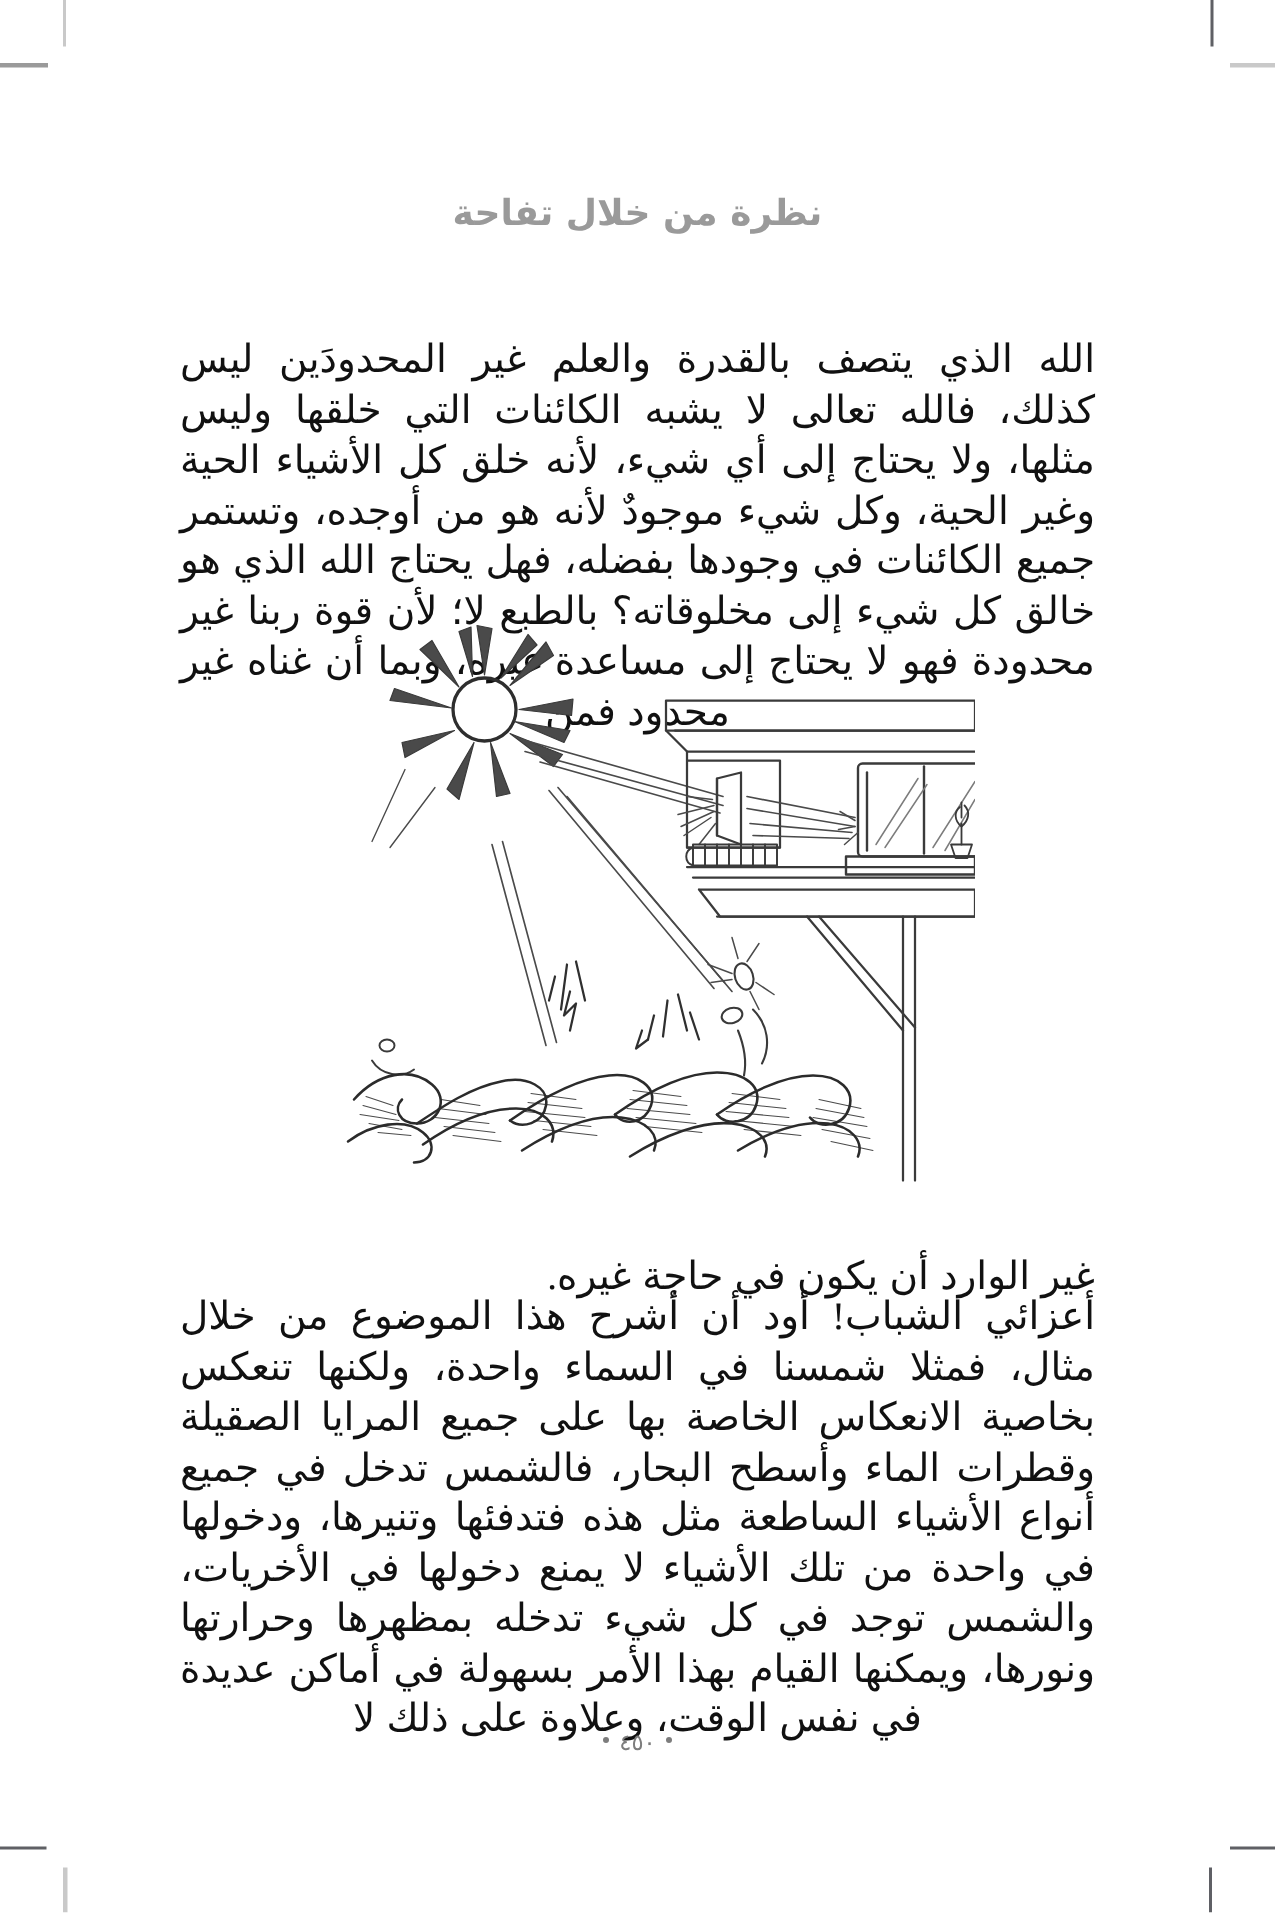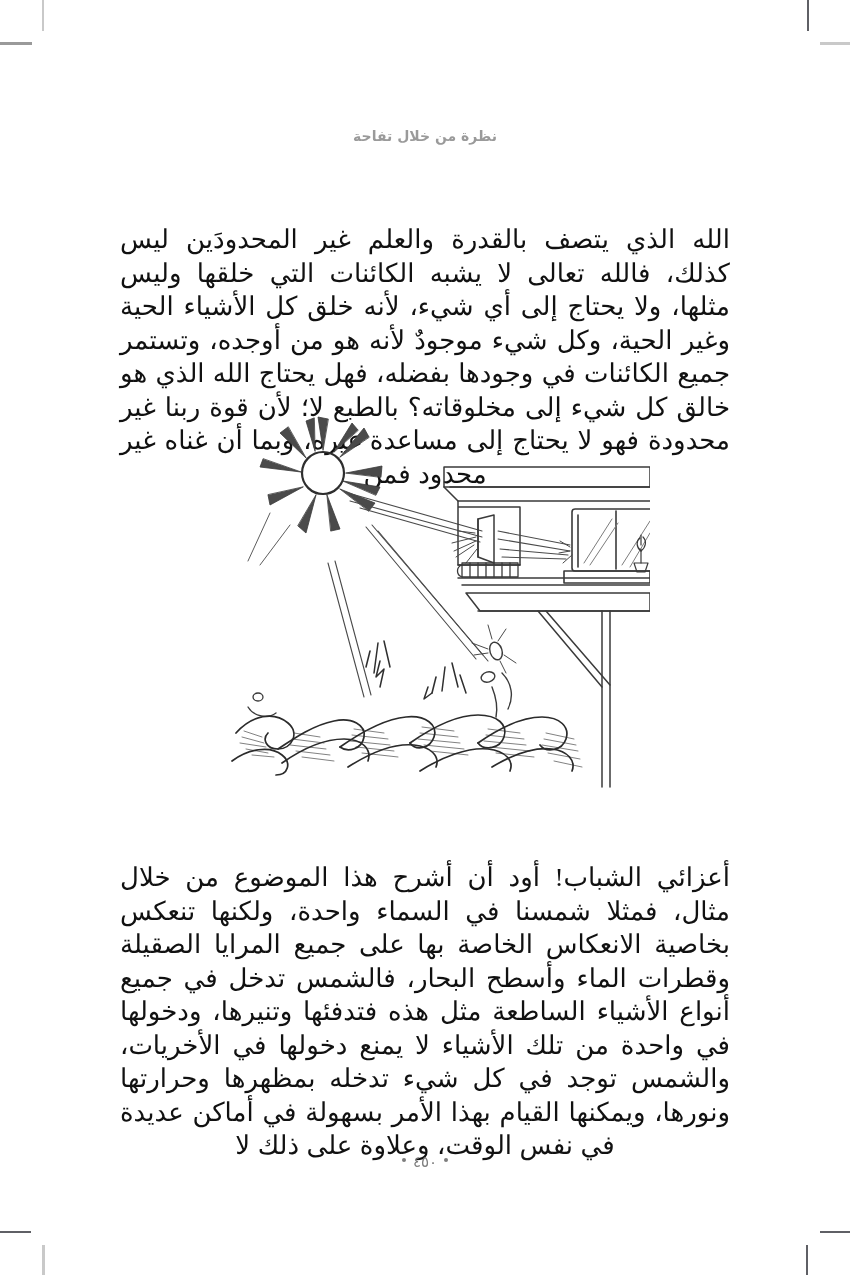--- a/index.html
+++ b/index.html
@@ -38,21 +38,21 @@
     position: absolute;
     left: 120px;
     top: 0;
     width: 610px;
     height: 1275px;
   }
 
   .chapter-title {
     text-align: center;
     color: #9a9a9a;
-    font-size: 14px;
+    font-size: 24px;
     font-weight: bold;
     letter-spacing: 0.2px;
     margin: 0;
     position: absolute;
     top: 128px;
     left: 0;
     right: 0;
     font-family: "DejaVu Sans", "Liberation Sans", sans-serif;
   }
 
@@ -325,20 +325,21 @@
           <path d="M266 338 L304 342"></path>
         <path d="M316 318 L344 324"></path>
           <path d="M314 324 L346 330"></path>
           <path d="M312 330 L348 336"></path>
         <path d="M318 338 L350 344"></path>
           <path d="M324 346 L352 352"></path>
       </g>
     </svg>
   </div>
 
+  <p class="para para-2">غير الوارد أن يكون في حاجة غيره.</p>
 
   <p class="para para-3">أعزائي الشباب! أود أن أشرح هذا الموضوع من خلال مثال، فمثلا شمسنا في السماء واحدة، ولكنها تنعكس بخاصية الانعكاس الخاصة بها على جميع المرايا الصقيلة وقطرات الماء وأسطح البحار، فالشمس تدخل في جميع أنواع الأشياء الساطعة مثل هذه فتدفئها وتنيرها، ودخولها في واحدة من تلك الأشياء لا يمنع دخولها في الأخريات، والشمس توجد في كل شيء تدخله بمظهرها وحرارتها ونورها، ويمكنها القيام بهذا الأمر بسهولة في أماكن عديدة في نفس الوقت، وعلاوة على ذلك لا</p>
 
   <div class="folio">
     <span class="dot"></span><span class="num">٤٥٠</span><span class="dot"></span>
   </div>
 
 </div>
 
 </body></html>

